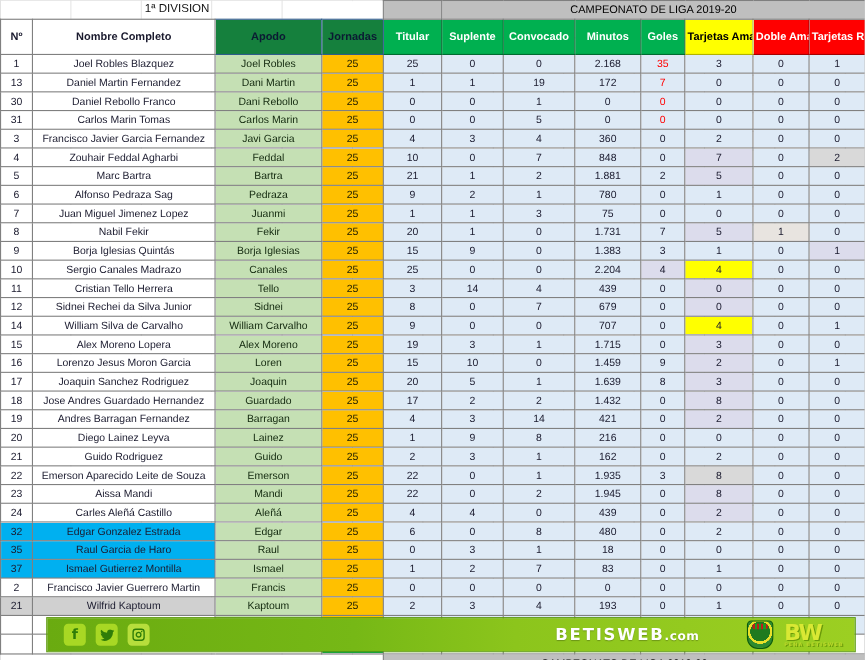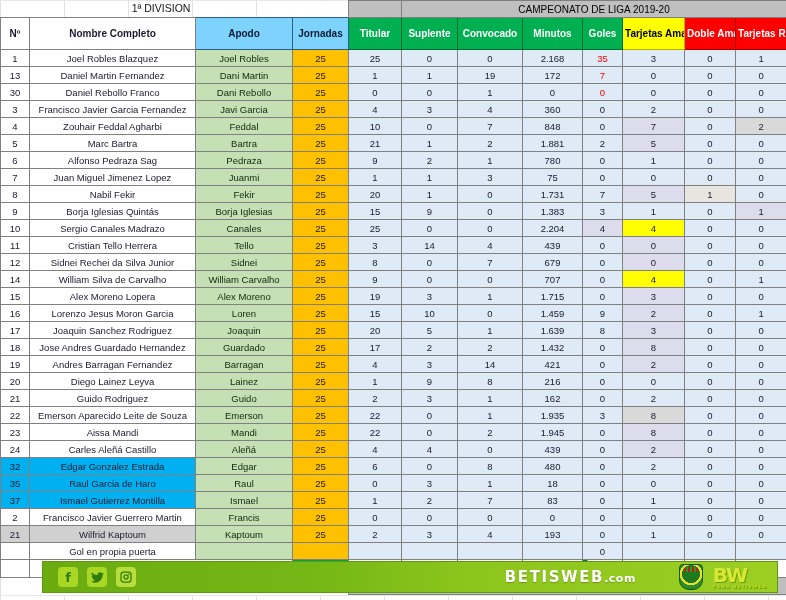--- a/index.html
+++ b/index.html
@@ -69,21 +69,21 @@
   .title-camp {
     background: #bfbfbf; color: #000; font-weight: bold;
     font-size: 10px; text-align: center;
     border: 1px solid #7f7f7f !important;
   }
   .title-gray-stub { background: #bfbfbf; border: 1px solid #7f7f7f !important; }
 
   
   tr.hdr td { height: 32px; font-weight: bold; font-size: 10px; border: 1px solid #595959; }
   .h-plain  { background: #ffffff; color: #1a1a2e; border: 1px solid #808080 !important; }
-  .h-blue   { background: #7dd3fc; color: #0b1a33; border: 1px solid #2e5c8a !important; }
+  .h-blue   { background: #15803d; color: #0b1a33; border: 1px solid #2e5c8a !important; }
   .h-green  { background: #00b050; color: #ffffff; border: 1px solid #006b30 !important; }
   .h-yellow { background: #ffff00; color: #000000; border: 1px solid #b3b300 !important; line-height: 13px; white-space: normal; }
   .h-red    { background: #ff0000; color: #ffffff; border: 1px solid #a60000 !important; line-height: 13px; white-space: normal; }
 
   
   .c-n      { background: #ffffff; color: #1a1a2e; }
   .c-nm     { background: #ffffff; color: #1a1a2e; }
   .c-nk     { background: #c5e0b4; color: #11270d; font-weight: bold; }
   .c-jr     { background: #ffc000; color: #1a1a00; font-weight: bold; }
   .c-st     { background: #deeaf6; color: #1a1a2e; }
@@ -247,20 +247,34 @@
           <td class="c-st">0</td>
         </tr>
         <tr>
           <td class="c-n">30</td>
           <td class="c-nm">Daniel Rebollo Franco</td>
           <td class="c-nk">Dani  Rebollo</td>
           <td class="c-jr">25</td>
           <td class="c-st">0</td>
           <td class="c-st">0</td>
           <td class="c-st">1</td>
+          <td class="c-st">0</td>
+          <td class="c-st red-txt">0</td>
+          <td class="c-st">0</td>
+          <td class="c-st">0</td>
+          <td class="c-st">0</td>
+        </tr>
+        <tr>
+          <td class="c-n">31</td>
+          <td class="c-nm">Carlos Marin Tomas</td>
+          <td class="c-nk">Carlos Marin</td>
+          <td class="c-jr">25</td>
+          <td class="c-st">0</td>
+          <td class="c-st">0</td>
+          <td class="c-st">5</td>
           <td class="c-st">0</td>
           <td class="c-st red-txt">0</td>
           <td class="c-st">0</td>
           <td class="c-st">0</td>
           <td class="c-st">0</td>
         </tr>
         <tr>
           <td class="c-n">3</td>
           <td class="c-nm">Francisco Javier Garcia Fernandez</td>
           <td class="c-nk">Javi Garcia</td>

